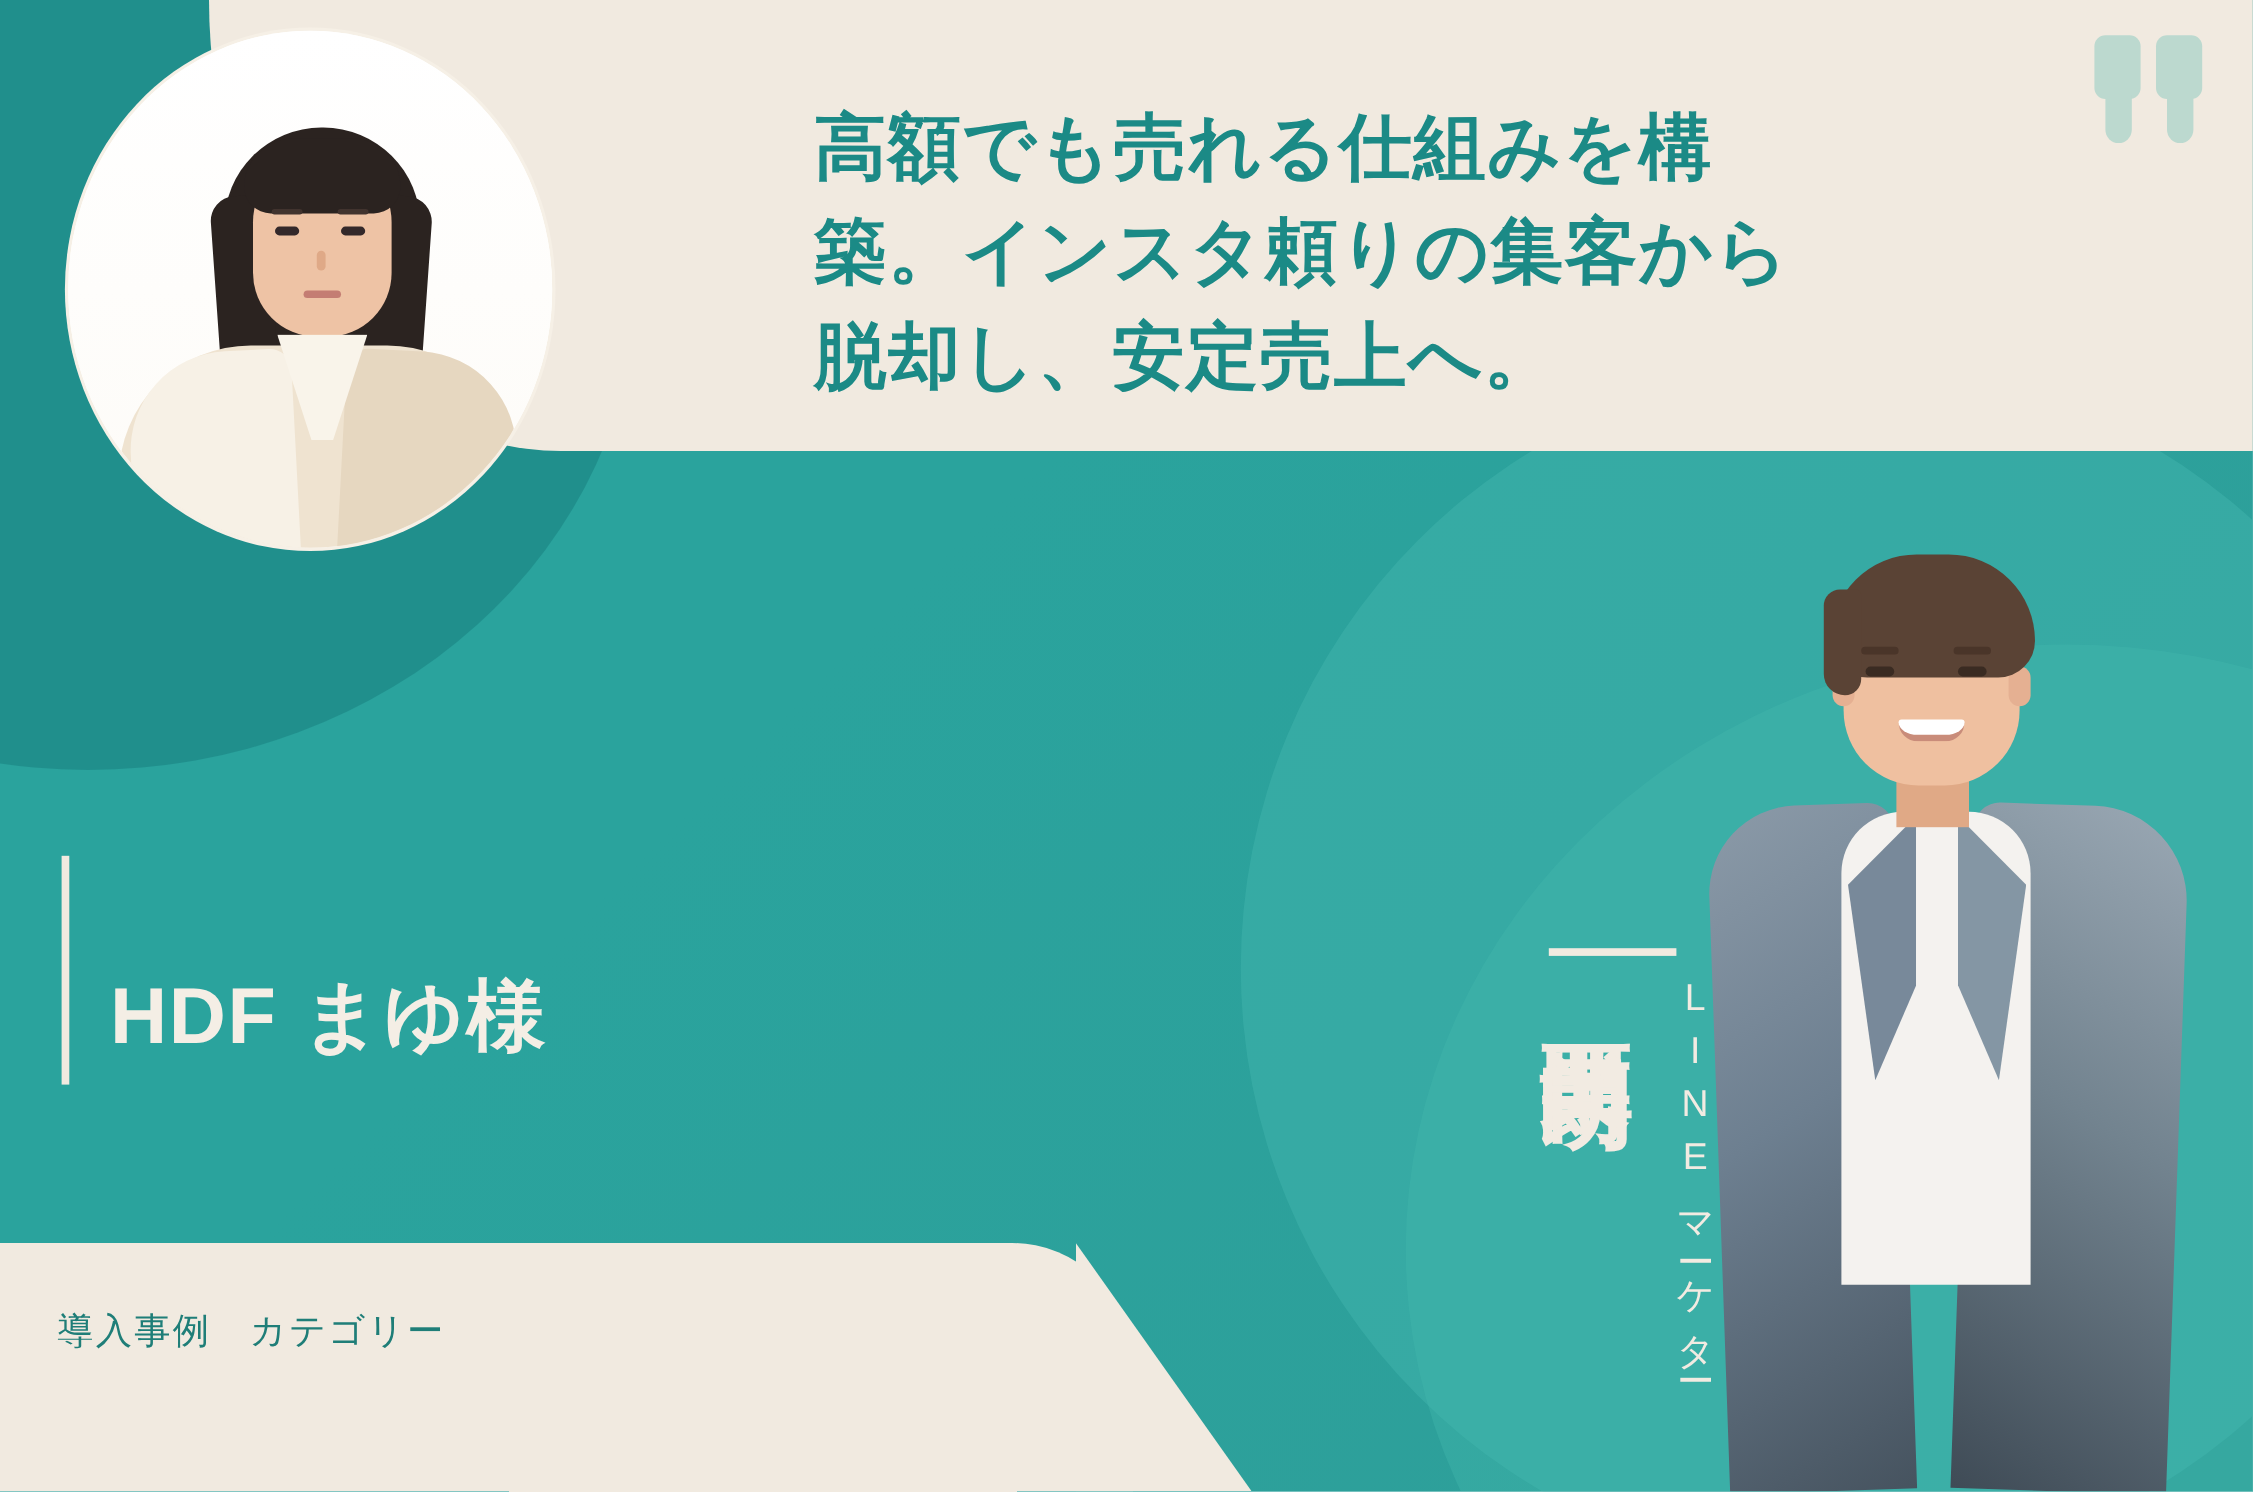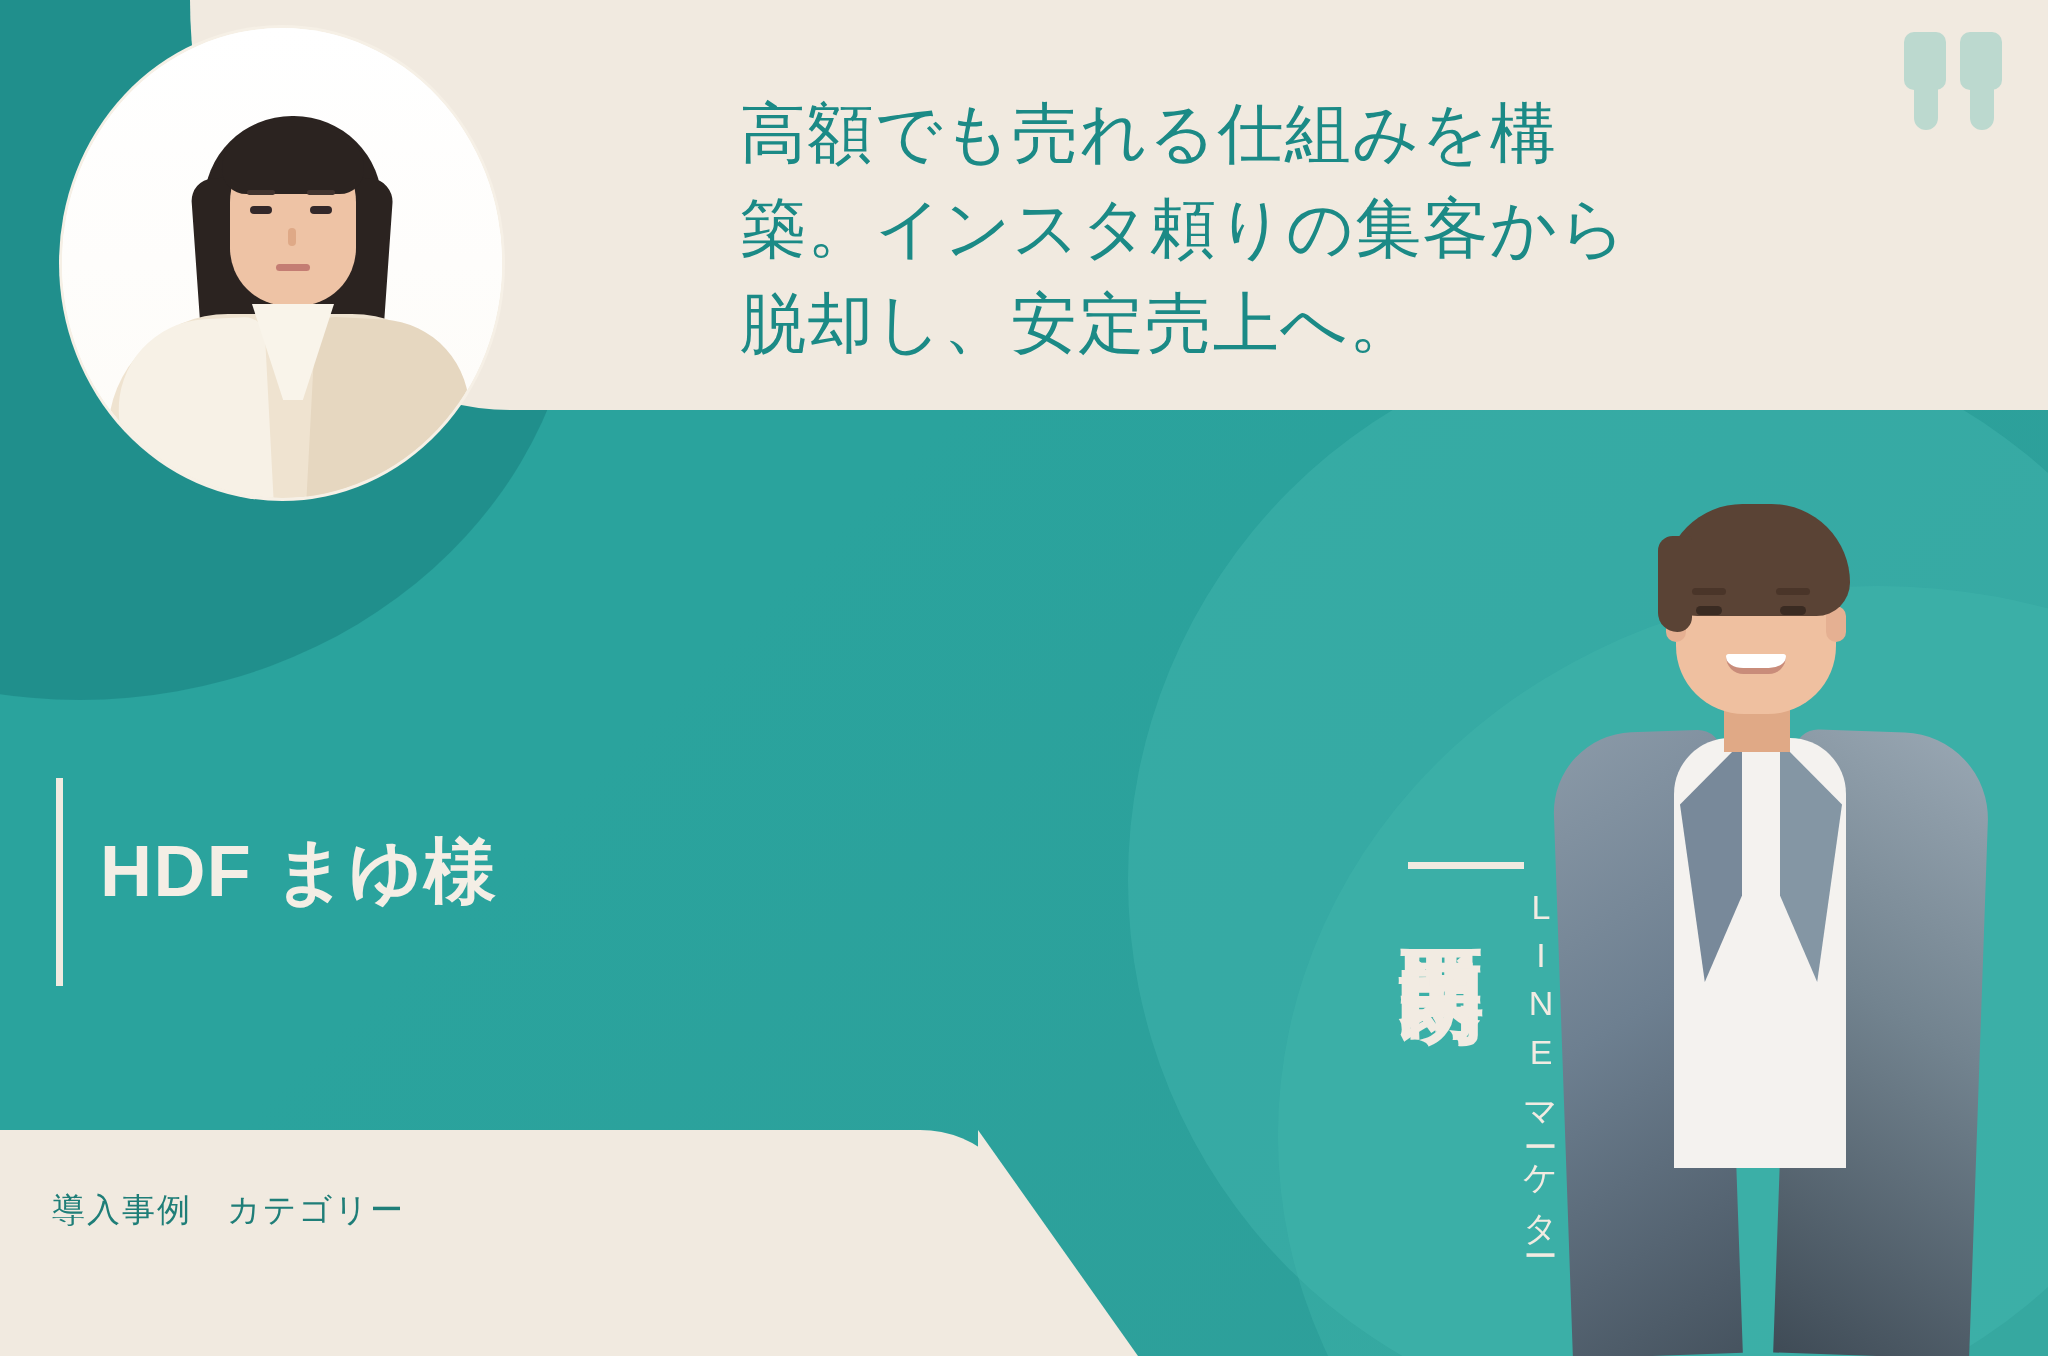--- a/index.html
+++ b/index.html
@@ -87,21 +87,21 @@
   .quote-mark span.q1{ left:4px; }
   .quote-mark span.q2{ left:60px; }
 
   
   .headline{
     position:absolute;
     left:740px; top:86px;
     width:1180px;
     z-index:7;
     color:#1b8a86;
-    font-weight:normal;
+    font-weight:bold;
     font-size:66px;
     line-height:95px;
     letter-spacing:.02em;
   }
   .headline .ln{ display:block; white-space:nowrap; }
 
   
   .portrait{
     position:absolute;
     left:62px; top:28px;
@@ -230,21 +230,21 @@
     width:7px; height:208px;
     background:#f1eae0;
     z-index:9;
   }
   .company-sub{
     position:absolute; left:100px; top:786px;
     color:#f3ece3; font-size:31px; letter-spacing:.05em;
     z-index:9; white-space:nowrap;
   }
   .company-name{
-    position:absolute; left:100px; top:824px;
+    position:absolute; left:100px; top:876px;
     color:#f4eee5; font-size:72px; font-weight:bold; letter-spacing:.02em;
     z-index:9; white-space:nowrap;
   }
 
   
   .vname-rule{
     position:absolute;
     left:1408px; top:862px;
     width:116px; height:7px;
     background:#f1eae0;

